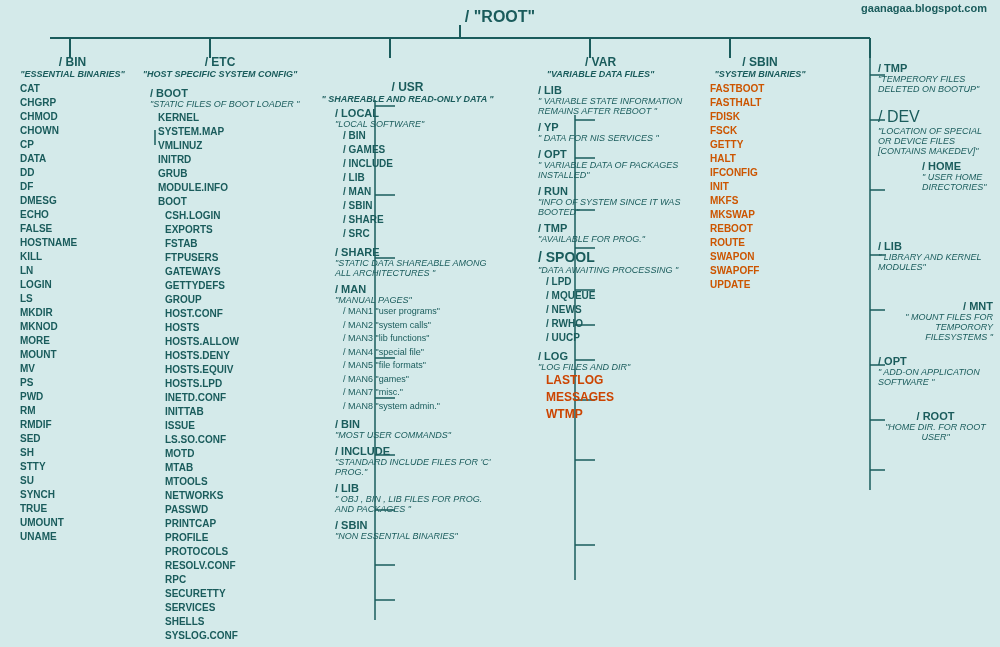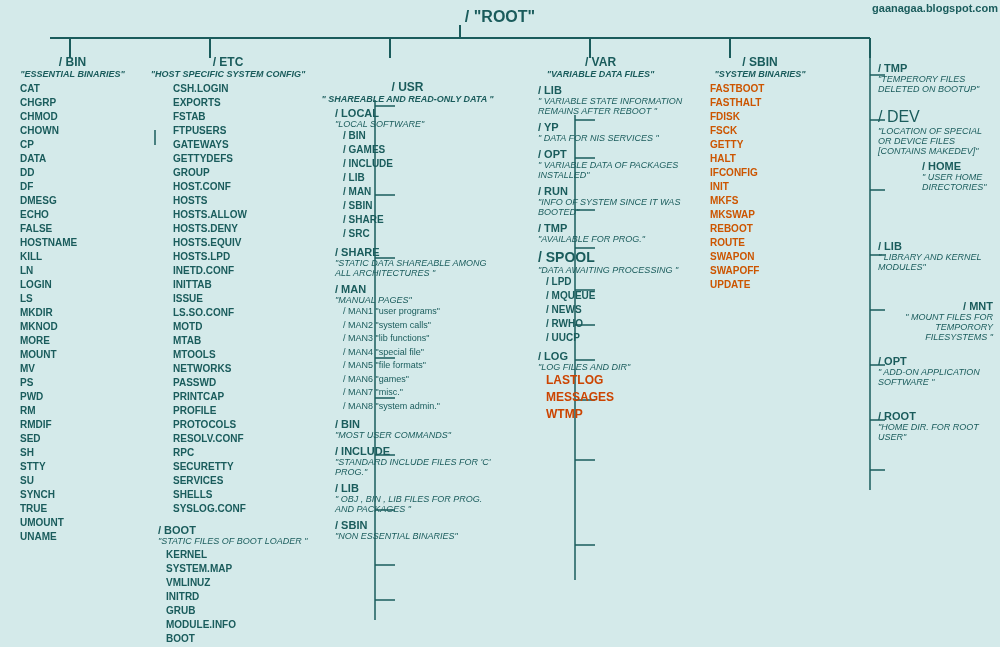--- a/index.html
+++ b/index.html
@@ -98,33 +98,33 @@
     <div style="text-align:center; padding-top:8px; font-size:16px; font-weight:bold; color:#1a5c5c;">/  "ROOT"</div>
 
     <div style="position:absolute; top:55px; left:20px; width:105px;">
       <div style="font-size:12px; font-weight:bold; color:#1a5c5c; text-align:center;">/ BIN</div>
       <div style="font-size:9px; font-weight:bold; color:#1a5c5c; text-align:center; font-style:italic; margin-bottom:3px;">"ESSENTIAL BINARIES"</div>
       <div style="font-size:10px; font-weight:bold; color:#1a5c5c; line-height:1.4;">
         CAT<br>CHGRP<br>CHMOD<br>CHOWN<br>CP<br>DATA<br>DD<br>DF<br>DMESG<br>ECHO<br>FALSE<br>HOSTNAME<br>KILL<br>LN<br>LOGIN<br>LS<br>MKDIR<br>MKNOD<br>MORE<br>MOUNT<br>MV<br>PS<br>PWD<br>RM<br>RMDIF<br>SED<br>SH<br>STTY<br>SU<br>SYNCH<br>TRUE<br>UMOUNT<br>UNAME
       </div>
     </div>
 
-    <div style="position:absolute; top:55px; left:148px; width:160px;">
+    <div style="position:absolute; top:55px; left:140px; width:160px;">
       <div style="font-size:12px; font-weight:bold; color:#1a5c5c; text-align:center;">/ ETC</div>
       <div style="font-size:9px; font-weight:bold; color:#1a5c5c; text-align:center; font-style:italic; margin-bottom:3px;">"HOST SPECIFIC SYSTEM CONFIG"</div>
-      <div style="font-size:10px; font-weight:bold; color:#1a5c5c; line-height:1.4; column-count:1; margin-left:25px;">
-        CSH.LOGIN<br>EXPORTS<br>FSTAB<br>FTPUSERS<br>GATEWAYS<br>GETTYDEFS<br>GROUP<br>HOST.CONF<br>HOSTS<br>HOSTS.ALLOW<br>HOSTS.DENY<br>HOSTS.EQUIV<br>HOSTS.LPD<br>INETD.CONF<br>INITTAB<br>ISSUE<br>LS.SO.CONF<br>MOTD<br>MTAB<br>MTOOLS<br>NETWORKS<br>PASSWD<br>PRINTCAP<br>PROFILE<br>PROTOCOLS<br>RESOLV.CONF<br>RPC<br>SECURETTY<br>SERVICES<br>SHELLS<br>SYSLOG.CONF
-      </div>
-
       <div style="margin-top:8px; margin-left:10px;">
         <div style="font-size:11px; font-weight:bold; color:#1a5c5c;">/ BOOT</div>
         <div style="font-size:9px; font-style:italic; color:#1a5c5c; margin-bottom:2px;">"STATIC FILES OF BOOT LOADER "</div>
         <div style="font-size:10px; font-weight:bold; color:#1a5c5c; line-height:1.4; margin-left:8px;">
           KERNEL<br>SYSTEM.MAP<br>VMLINUZ<br>INITRD<br>GRUB<br>MODULE.INFO<br>BOOT
         </div>
+      </div>
+
+      <div style="font-size:10px; font-weight:bold; color:#1a5c5c; line-height:1.4; column-count:1; margin-left:25px;">
+        CSH.LOGIN<br>EXPORTS<br>FSTAB<br>FTPUSERS<br>GATEWAYS<br>GETTYDEFS<br>GROUP<br>HOST.CONF<br>HOSTS<br>HOSTS.ALLOW<br>HOSTS.DENY<br>HOSTS.EQUIV<br>HOSTS.LPD<br>INETD.CONF<br>INITTAB<br>ISSUE<br>LS.SO.CONF<br>MOTD<br>MTAB<br>MTOOLS<br>NETWORKS<br>PASSWD<br>PRINTCAP<br>PROFILE<br>PROTOCOLS<br>RESOLV.CONF<br>RPC<br>SECURETTY<br>SERVICES<br>SHELLS<br>SYSLOG.CONF
       </div>
 
     </div>
 
     <div style="position:absolute; top:55px; left:315px; width:185px;margin-top:25px;">
       <div style="font-size:12px; font-weight:bold; color:#1a5c5c; text-align:center;">/ USR</div>
       <div style="font-size:9px; font-weight:bold; color:#1a5c5c; text-align:center; font-style:italic; margin-bottom:3px;">" SHAREABLE AND READ-ONLY DATA "</div>
 
       <div style="margin-left:20px; margin-top:2px;">
         <div style="font-size:11px; font-weight:bold; color:#1a5c5c;">/ LOCAL</div>
@@ -254,22 +254,22 @@
     <div style="position:absolute; top:300px; left:878px; width:115px;text-align:right;">
       <div style="font-size:11px; font-weight:bold; color:#1a5c5c;">/ MNT</div>
       <div style="font-size:9px; font-style:italic; color:#1a5c5c;">"  MOUNT FILES FOR TEMPORORY FILESYSTEMS "</div>
     </div>
 
     <div style="position:absolute; top:355px; left:878px; width:115px;">
       <div style="font-size:11px; font-weight:bold; color:#1a5c5c;">/ OPT</div>
       <div style="font-size:9px; font-style:italic; color:#1a5c5c;">" ADD-ON APPLICATION SOFTWARE "</div>
     </div>
 
-    <div style="position:absolute; top:410px; left:878px; width:115px;">
+    <div style="position:absolute; top:410px; left:878px; width:115px;text-align:center;">
       <div style="font-size:11px; font-weight:bold; color:#1a5c5c;">/ ROOT</div>
       <div style="font-size:9px; font-style:italic; color:#1a5c5c;">"HOME DIR. FOR ROOT USER"</div>
     </div>
 
-    <div style="position:absolute; bottom:12px; right:2px; font-size:11px; color:#1a5c5c; font-weight:bold;">gaanagaa.blogspot.com</div>
+    <div style="position:absolute; bottom:12px; right:13px; font-size:11px; color:#1a5c5c; font-weight:bold;">gaanagaa.blogspot.com</div>
 
   </div>
 
 </div>
 
 </body></html>

